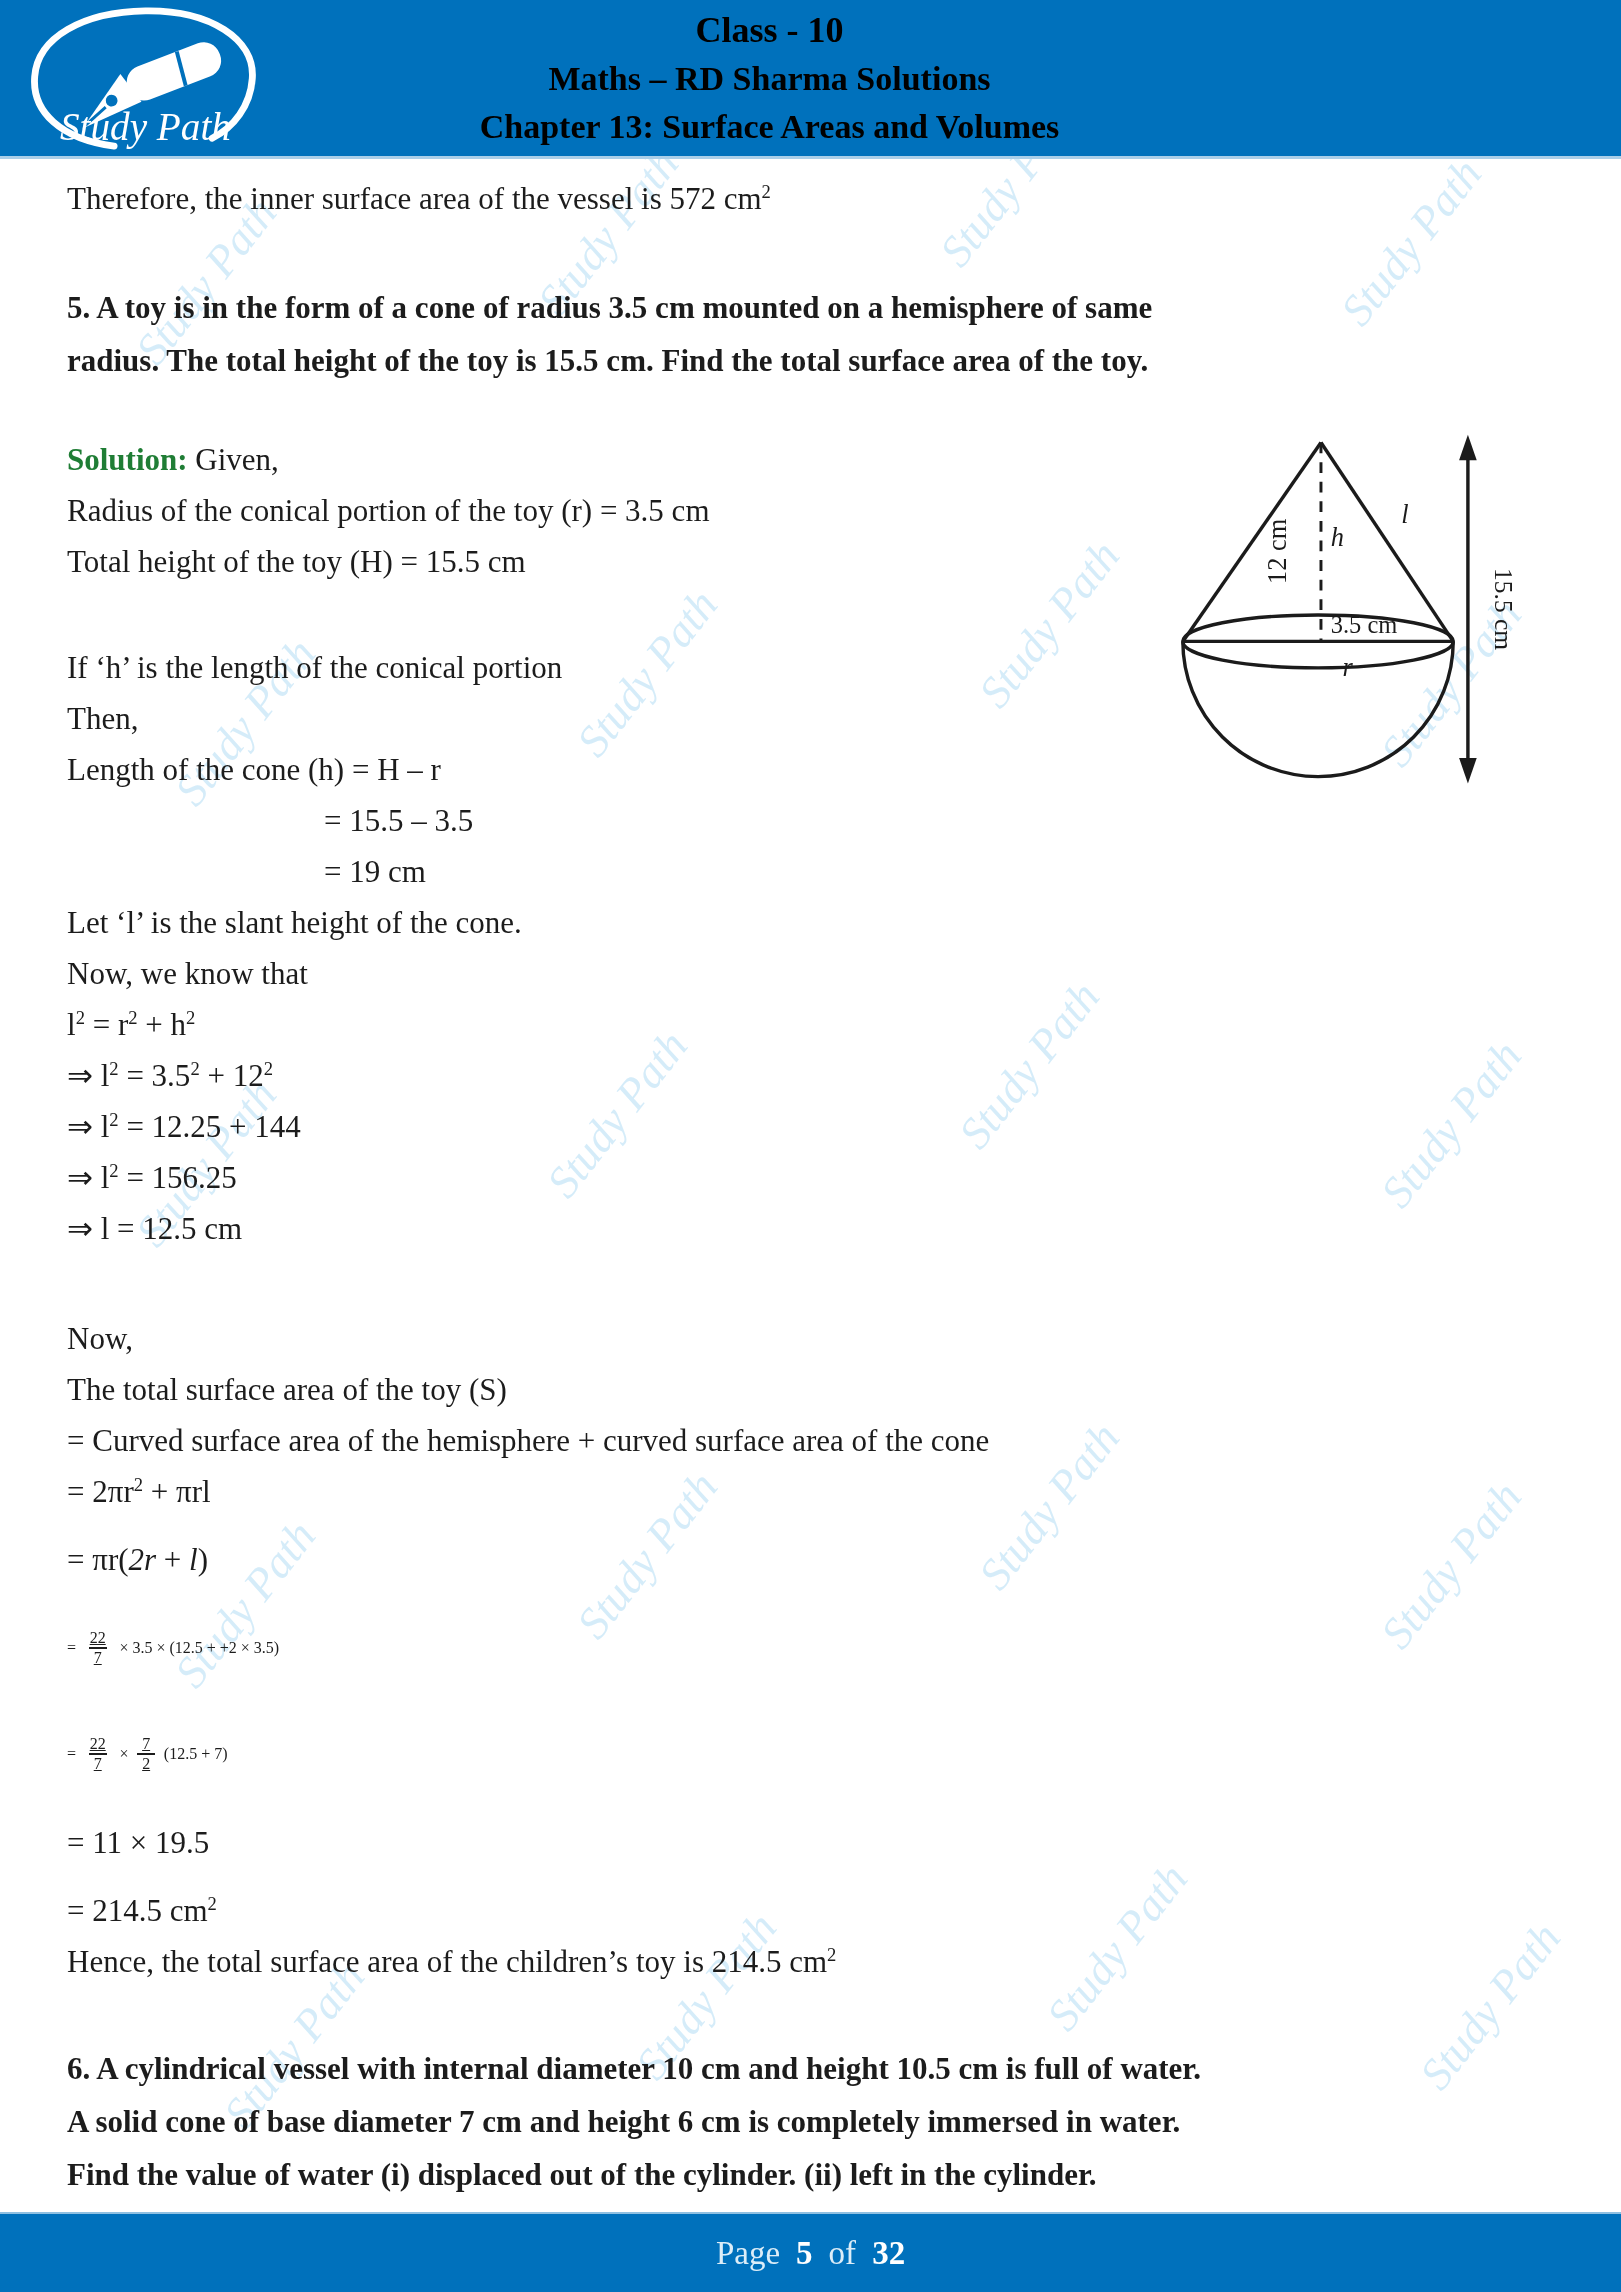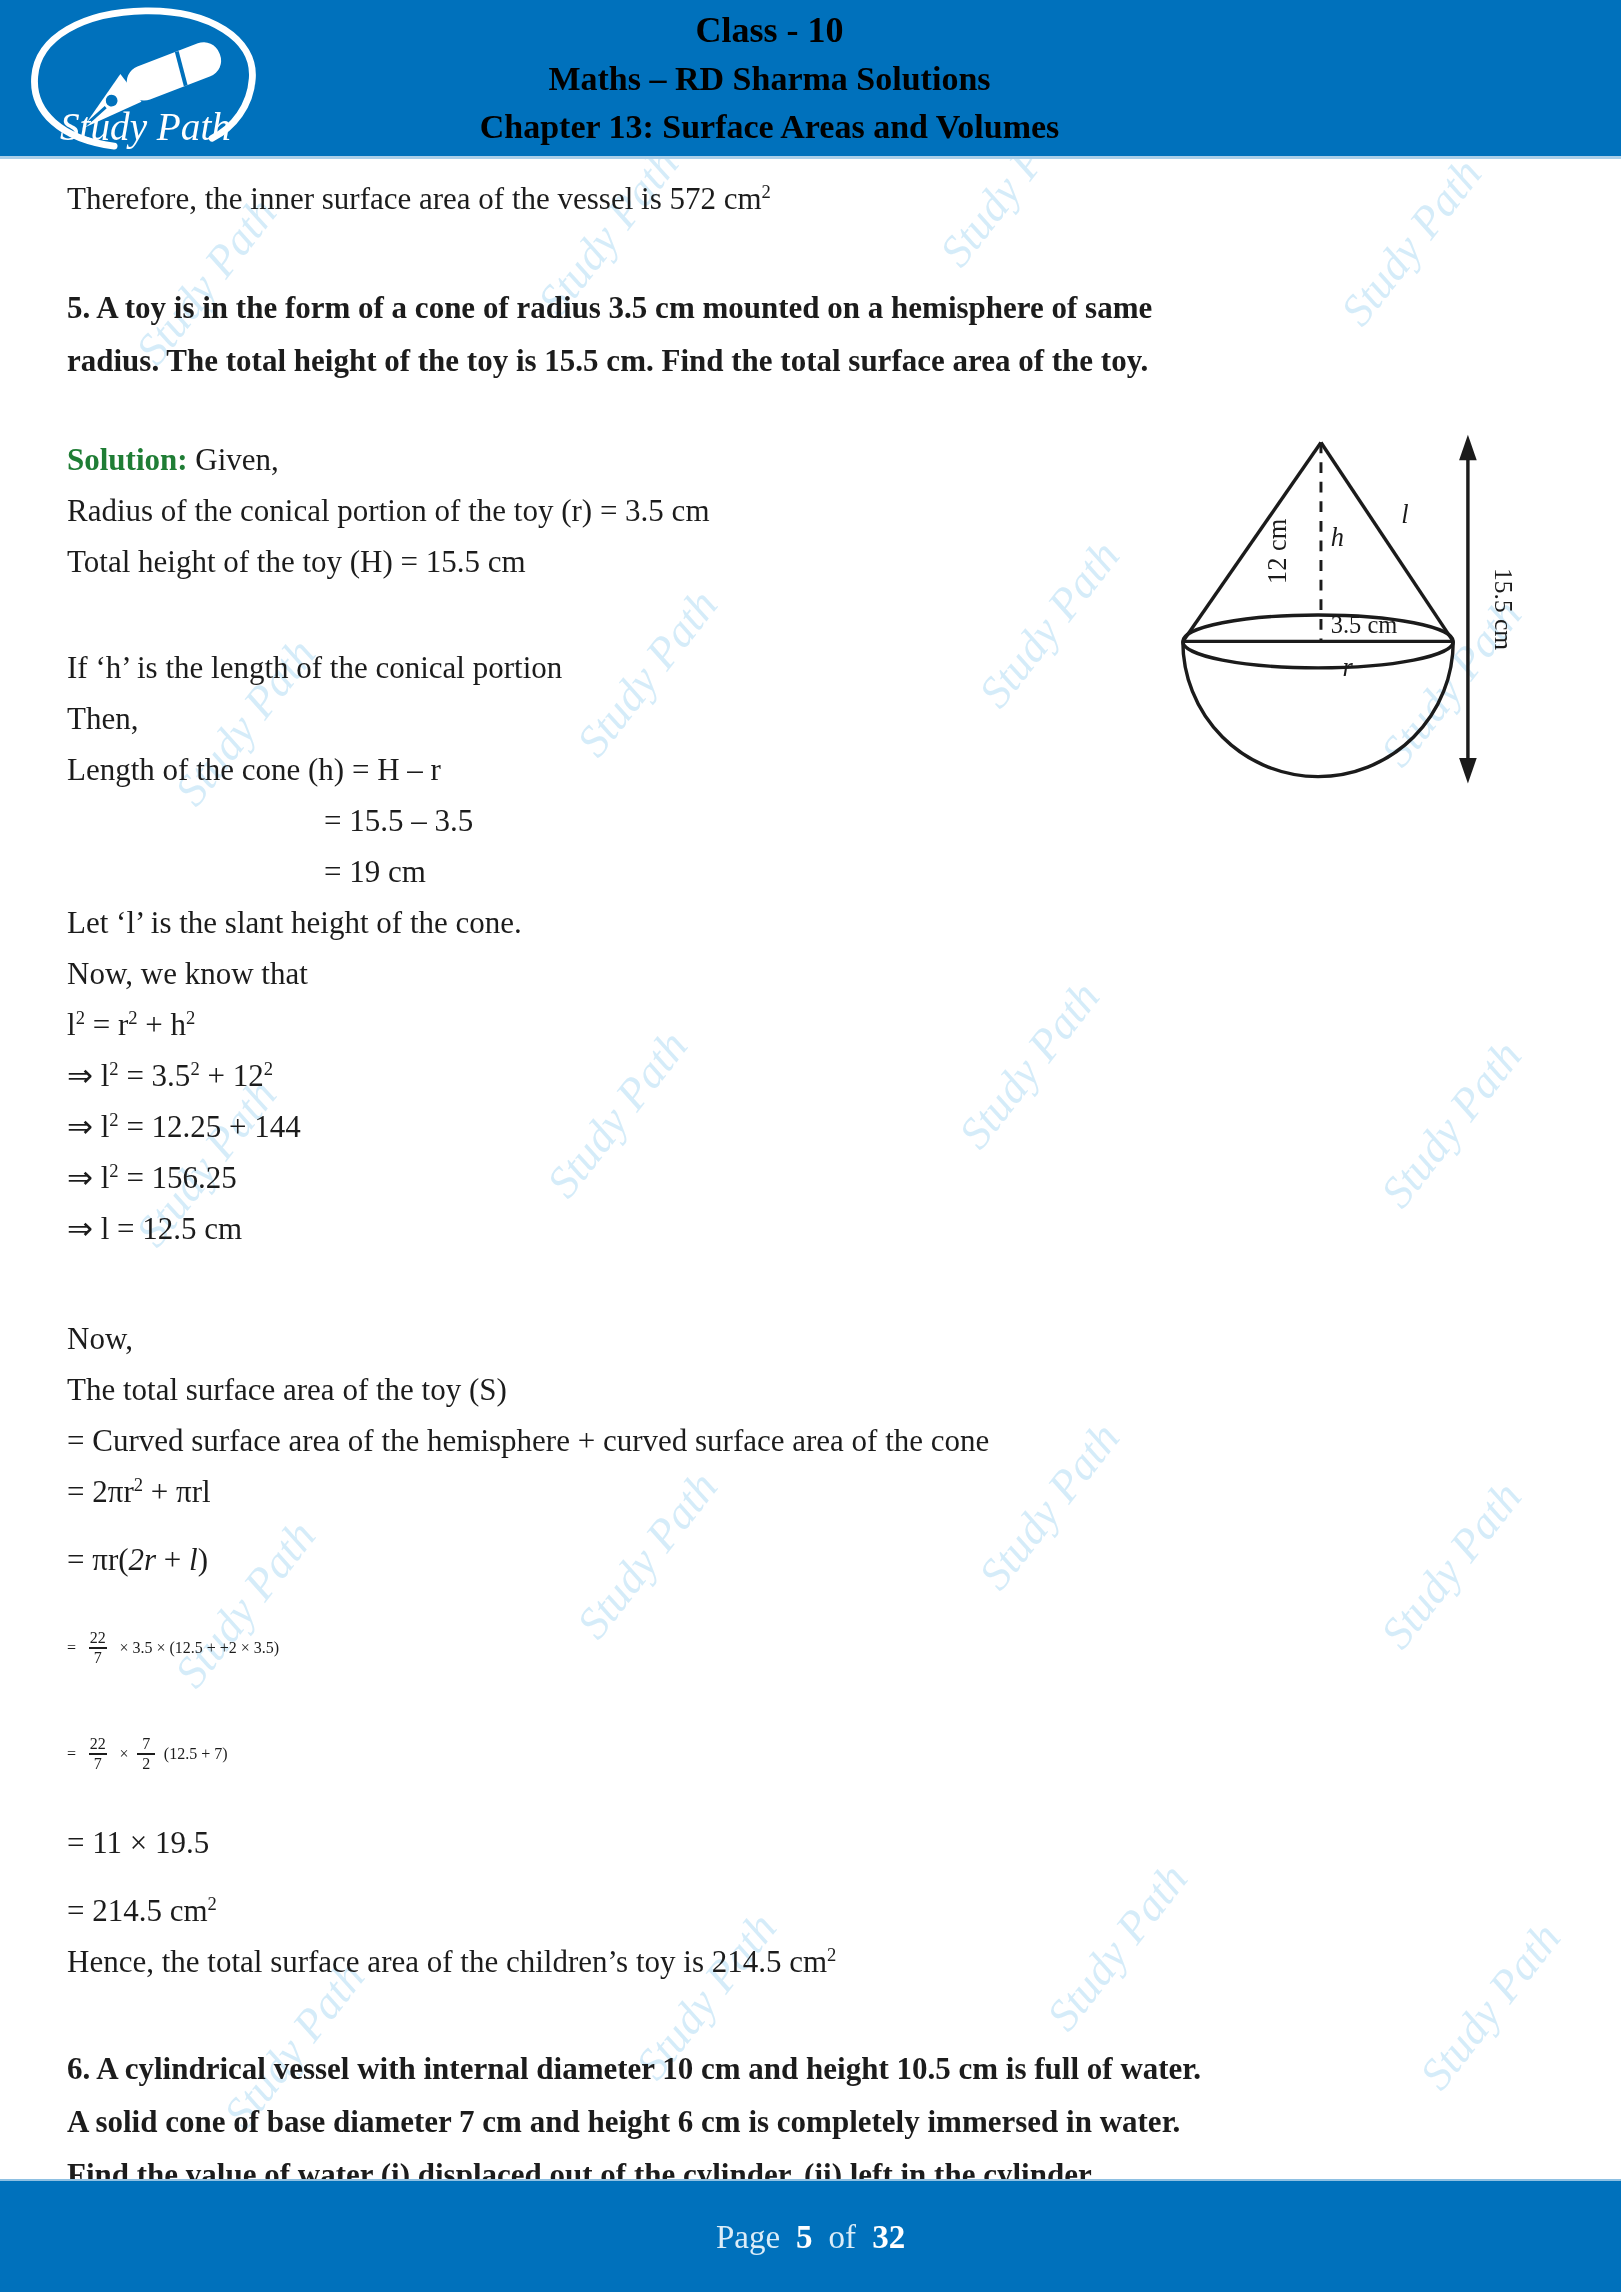--- a/index.html
+++ b/index.html
@@ -25,29 +25,29 @@
   .ln{font-size:31px;line-height:51px;white-space:nowrap;}
   .bold{font-weight:bold;line-height:53px;}
   .indent{margin-left:257px;}
   .green{color:#1f7d35;font-weight:bold;}
   .it{font-style:italic;}
   .sup{font-size:18.6px;vertical-align:10.8px;line-height:0;}
   .b{font-weight:bold;color:#ffffff;}.mt10{margin-top:9.8px}.mt18{margin-top:17.6px}.mt48{margin-top:47px}
   .mt56{margin-top:55px}.mt58{margin-top:57px}.mt60{margin-top:59px}
   .frac-line{display:flex;align-items:center;height:106px;white-space:nowrap;}
   .frac{display:inline-flex;flex-direction:column;align-items:center;margin:0 8.8px;line-height:1.12;}
-  .frac .num,.frac .den{display:block;padding:0 4.9px;text-align:right;}
+  .frac .num,.frac .den{display:block;padding:0 4.9px;text-align:right;text-decoration:underline;}
   .frac .den{border-top:2.9px solid #1c1c1c;}
 
   
   #figure{position:absolute;left:1166px;top:421px;width:451px;height:384px;}
   #figure text{font-family:"Liberation Serif",serif;}
 
   
-  #footer{position:absolute;left:0;bottom:0;width:100%;height:114px;background:#0071bc;
+  #footer{position:absolute;left:0;bottom:0;width:100%;height:81px;background:#0071bc;
           border-top:2.9px solid #8fc0e2;box-sizing:border-box;
           display:flex;align-items:center;justify-content:center;
           font-size:33px;color:#dcedf8;}
   #footer span{padding:0 3.9px;}
 </style>
 </head>
 <body>
 
 <div id="page">
 

